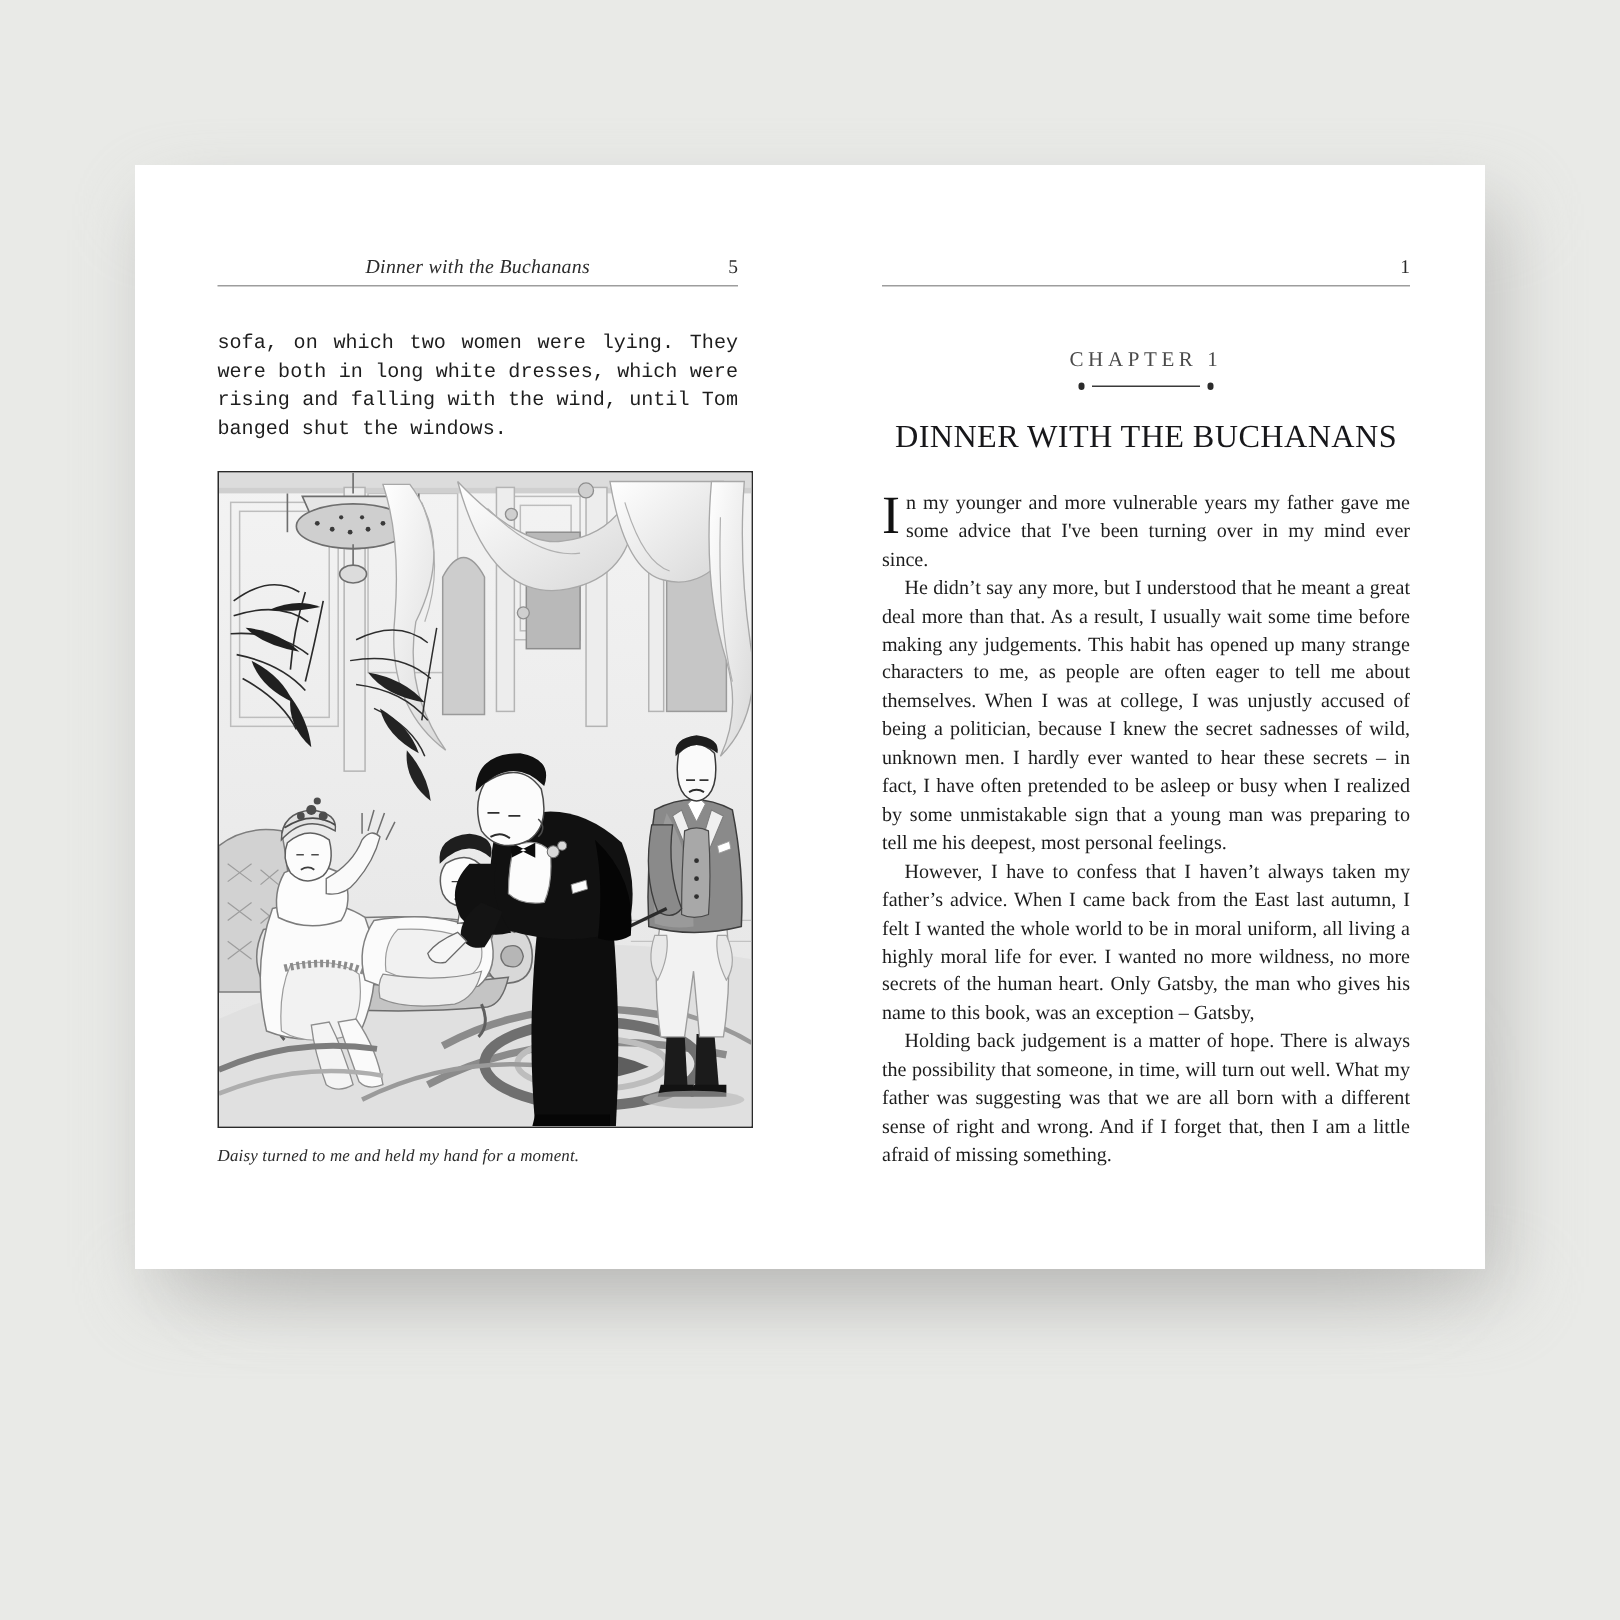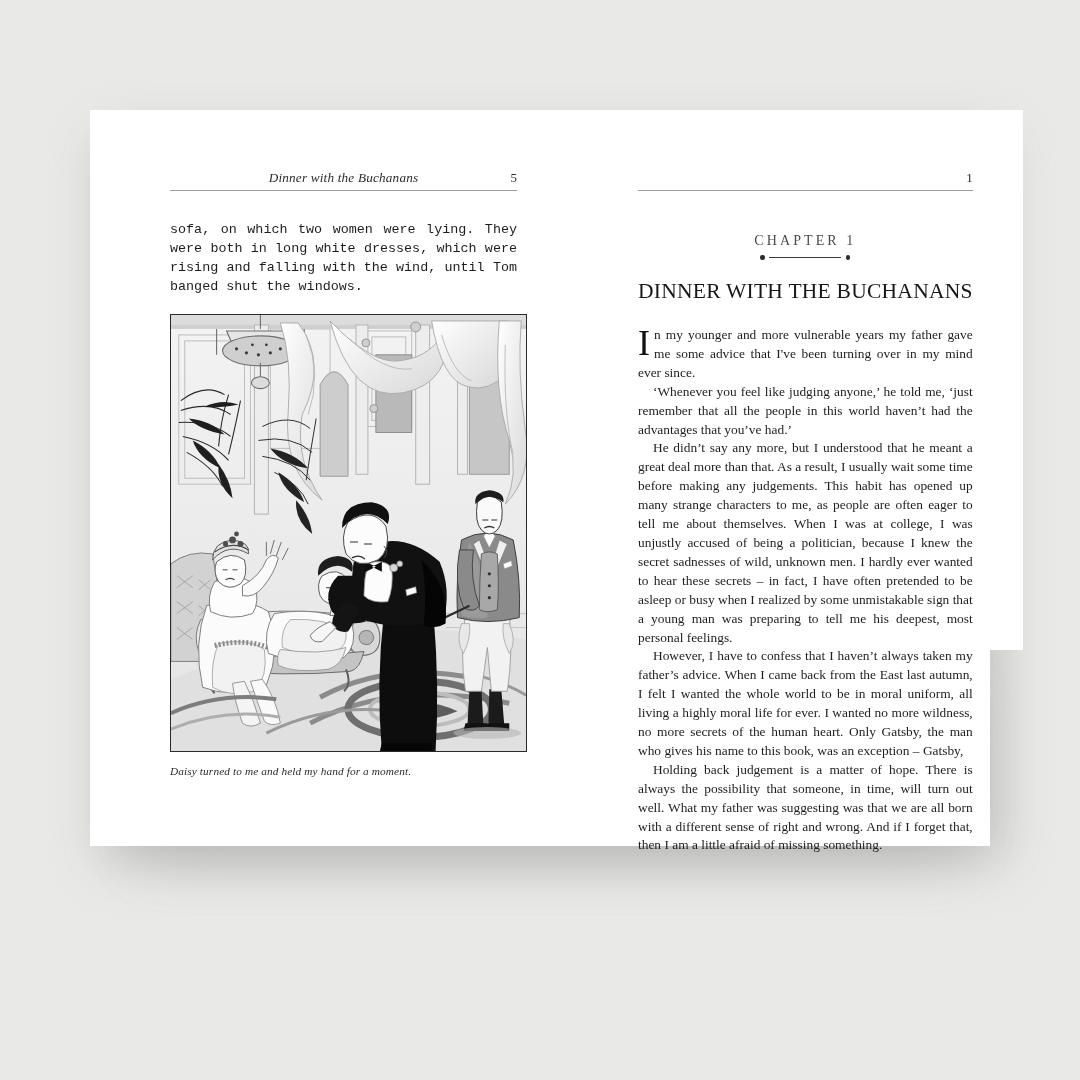--- a/index.html
+++ b/index.html
@@ -55,21 +55,20 @@
     z-index: 3;
     display: flex;
   }
 
   .page {
     position: relative;
     width: 450px;
     height: 540px;
     box-sizing: border-box;
     background: #ffffff;
-    margin-left: 25px;
   }
   .page-left  { padding: 50px 48px 0 55px; }
   .page-right { padding: 50px 50px 0 48px; }
 
   
   .runhead {
     position: relative;
     height: 26px;
     display: flex;
     align-items: flex-end;
@@ -509,21 +508,20 @@
         <div class="chapter-orn">
           <span class="dot l"></span>
           <span class="bar"></span>
           <span class="dot r"></span>
         </div>
         <h1 class="chapter-title">DINNER WITH THE BUCHANANS</h1>
       </div>
 
       <div class="opening">
         <p class="first"><span class="dropcap">I</span><span>n my younger and more vulnerable years my father gave me some advice that I've been turning over in my mind ever since.</span></p>
-        <p>‘Whenever you feel like judging anyone,’ he told me, ‘just remember that all the people in this world haven’t had the advantages that you’ve had.’</p>
         <p>He didn’t say any more, but I understood that he meant a great deal more than that. As a result, I usually wait some time before making any judgements. This habit has opened up many strange characters to me, as people are often eager to tell me about themselves. When I was at college, I was unjustly accused of being a politician, because I knew the secret sadnesses of wild, unknown men. I hardly ever wanted to hear these secrets – in fact, I have often pretended to be asleep or busy when I realized by some unmistakable sign that a young man was preparing to tell me his deepest, most personal feelings.</p>
         <p>However, I have to confess that I haven’t always taken my father’s advice. When I came back from the East last autumn, I felt I wanted the whole world to be in moral uniform, all living a highly moral life for ever. I wanted no more wildness, no more secrets of the human heart. Only Gatsby, the man who gives his name to this book, was an exception – Gatsby,</p>
         <p>Holding back judgement is a matter of hope. There is always the possibility that someone, in time, will turn out well. What my father was suggesting was that we are all born with a different sense of right and wrong. And if I forget that, then I am a little afraid of missing something.</p>
       </div>
 
     </div>
   </div>
 </div>
 
 </body></html>

